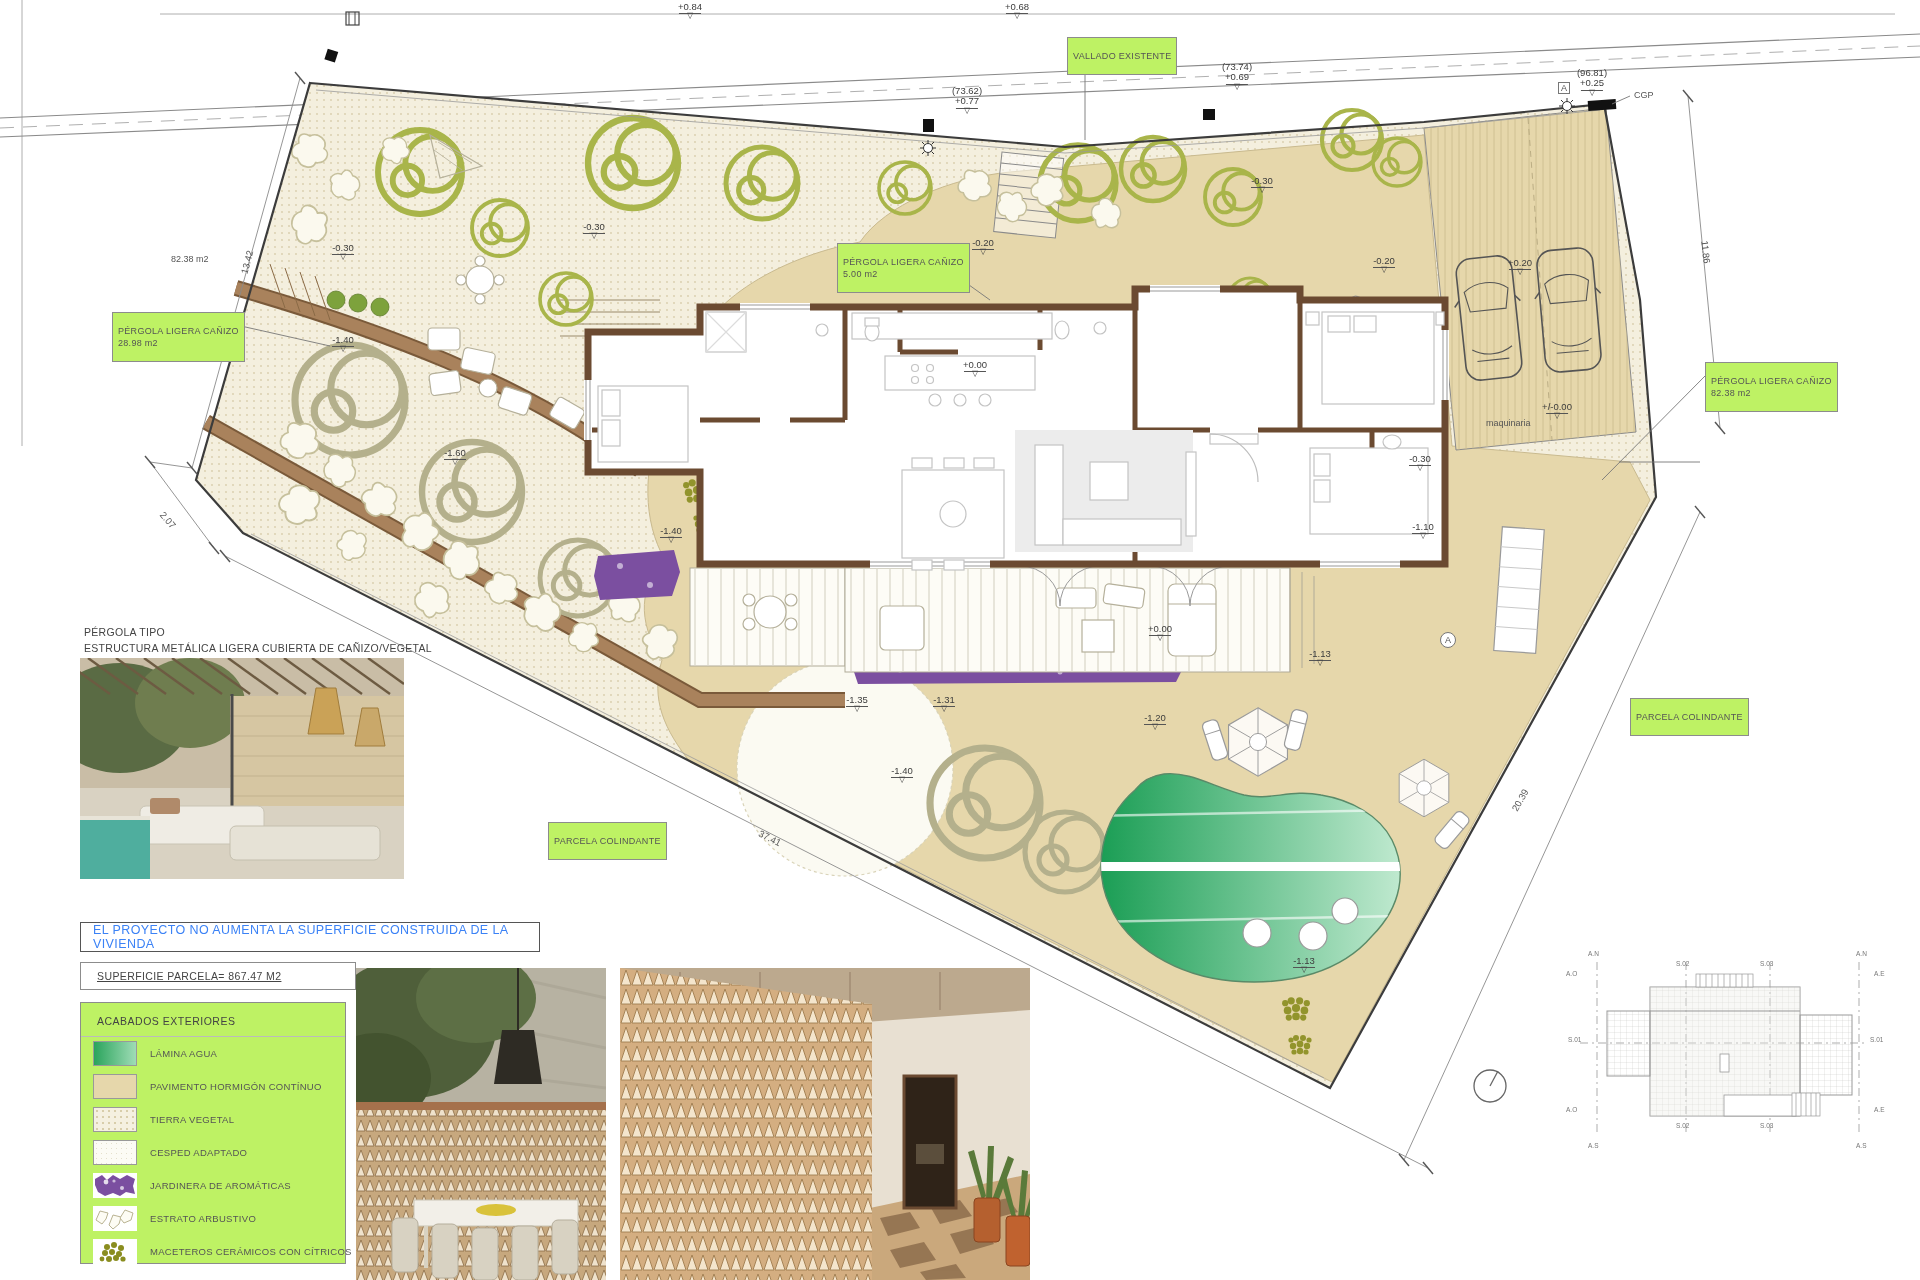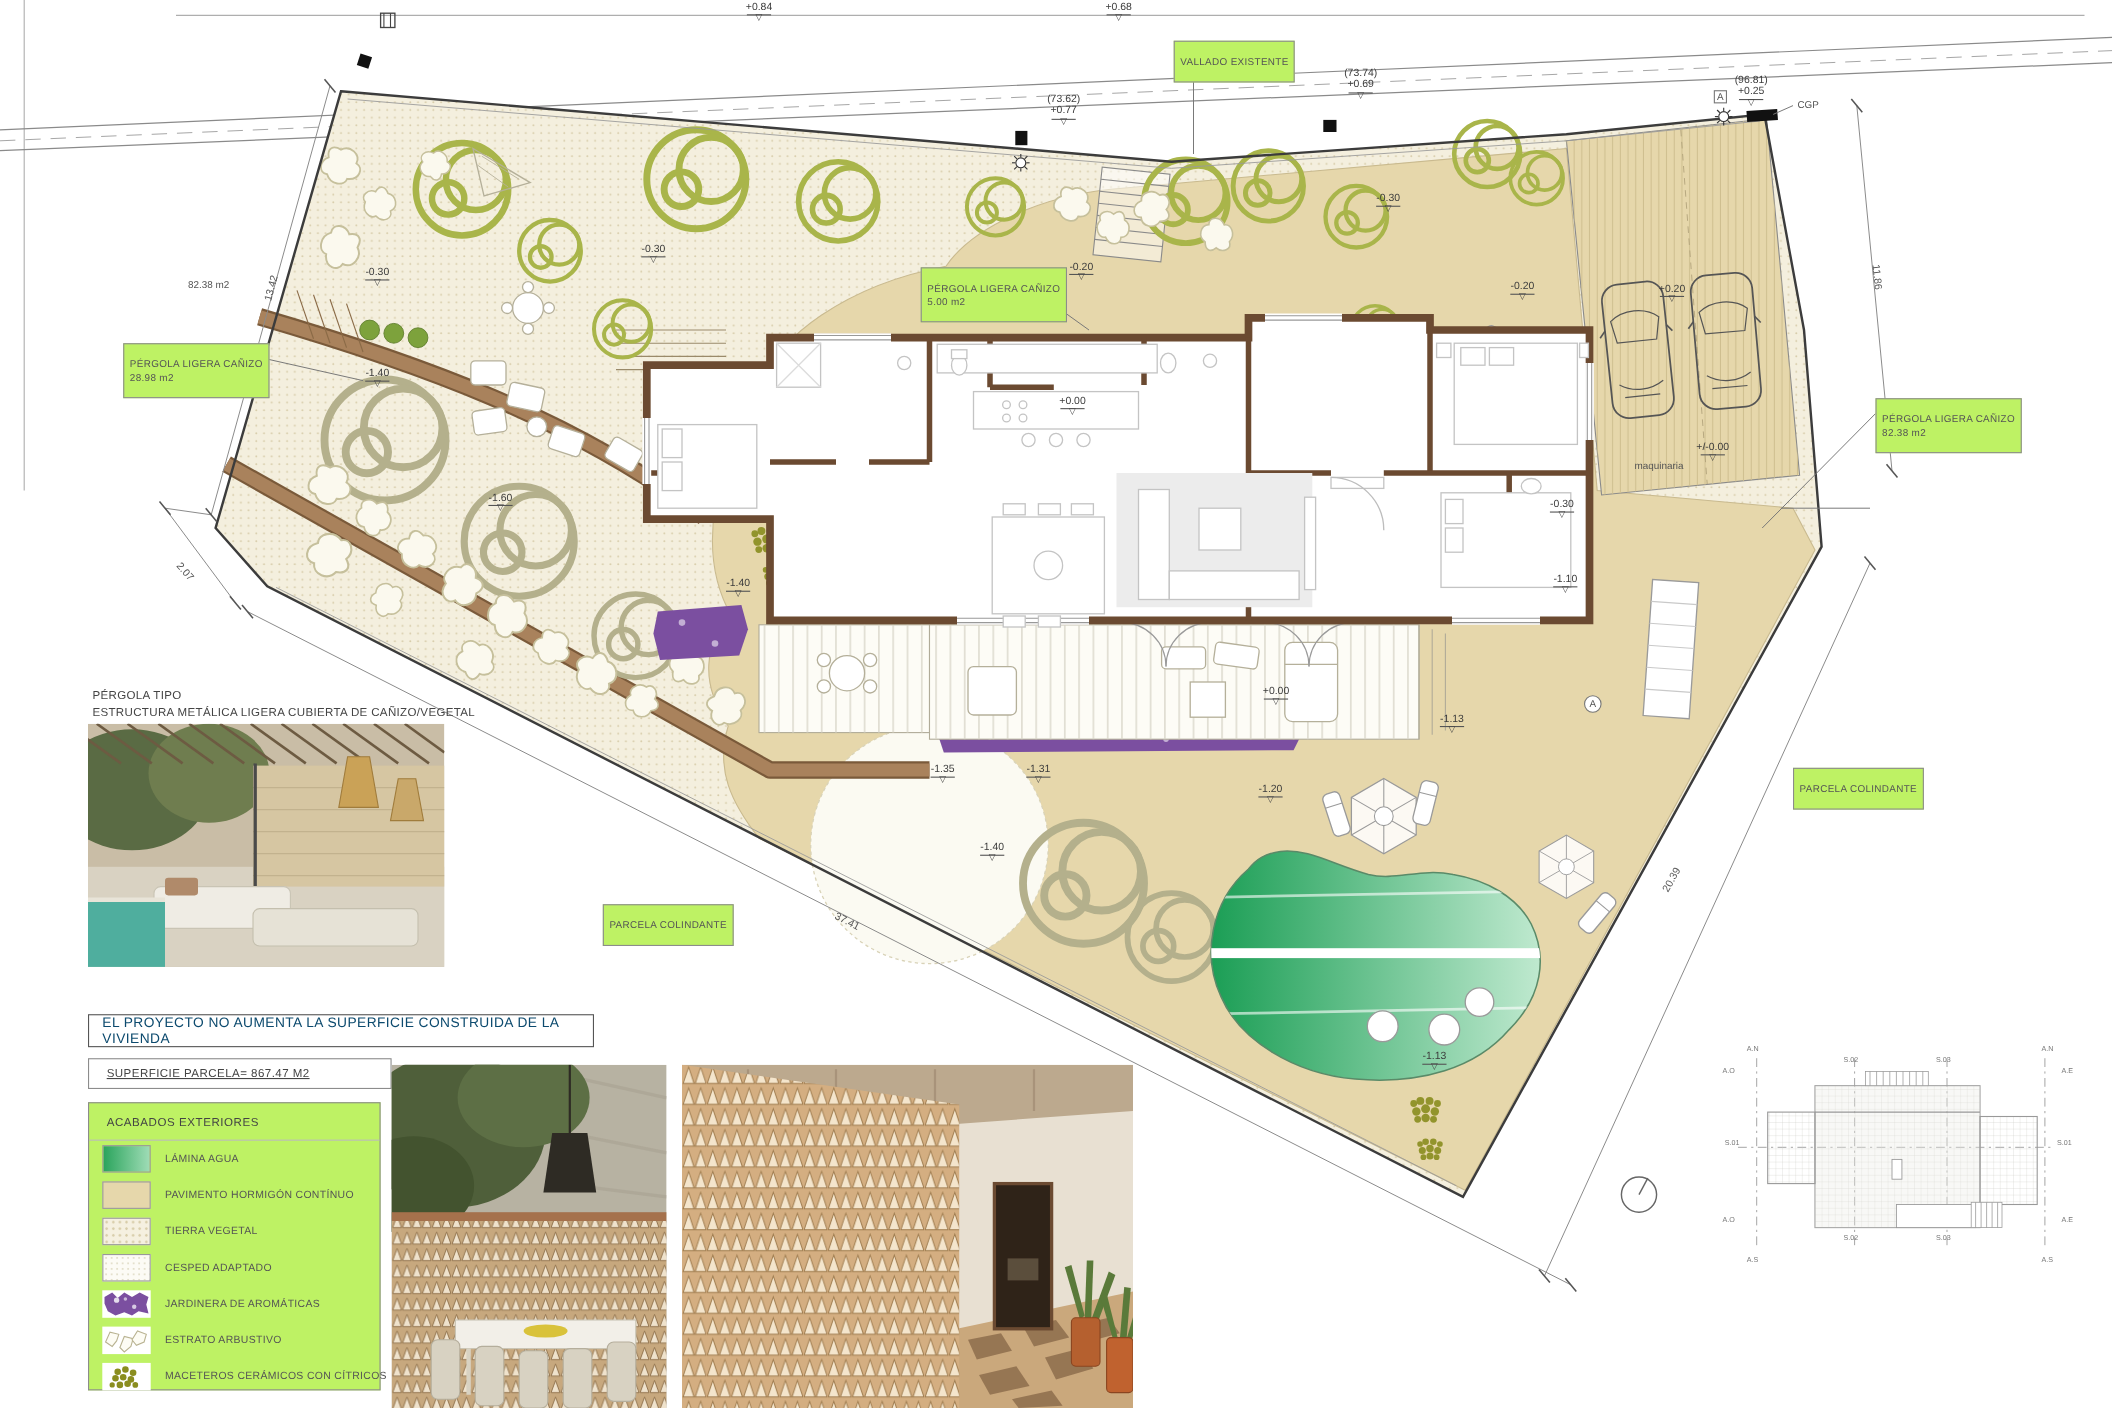--- a/index.html
+++ b/index.html
@@ -20,21 +20,21 @@
   .dim{position:absolute;font-size:9.5px;color:#555;white-space:nowrap;
        transform-origin:center center;}
   
   .ptxt{position:absolute;font-size:9px;color:#555;white-space:nowrap;}
   .ptxt.box{border:1px solid #777;background:#fff;padding:0 2px;}
   .ptxt.circ{border:1px solid #777;border-radius:50%;width:14px;height:14px;
              text-align:center;line-height:14px;padding:0;background:#fff;}
   .rmk{position:absolute;font-size:6.5px;color:#777;white-space:nowrap;}
   
   .note-big{position:absolute;left:80px;top:922px;width:446px;height:28px;border:1px solid #555;
-            display:flex;align-items:center;padding-left:12px;font-size:12.5px;letter-spacing:.4px;color:#0c4a6e;}
+            display:flex;align-items:center;padding-left:12px;font-size:12.5px;letter-spacing:.4px;color:#3b82f6;}
   .note-sup{position:absolute;left:80px;top:962px;width:258px;height:26px;border:1px solid #8c8c8c;
             display:flex;align-items:center;padding-left:16px;font-size:10.5px;letter-spacing:.4px;color:#444;text-decoration:underline;}
   .legend{position:absolute;left:80px;top:1002px;width:264px;height:260px;border:1px solid #8c8c8c;background:#bef264;}
   .legend-title{font-size:10.5px;letter-spacing:.5px;color:#444;padding:12px 0 9px 16px;
                 border-bottom:1px solid #bbb;}
   .lg-item{display:flex;align-items:center;height:33px;padding-left:12px;}
   .sw{width:44px;height:25px;flex:0 0 44px;border:1px solid #999;box-sizing:border-box;background:#fff;}
   .sw svg{width:100%;height:100%;}
   .sw.agua{background:linear-gradient(90deg,#2aa45c,#9fdcb6);}
   .sw.pavimento{background:#e6d7ab;}

